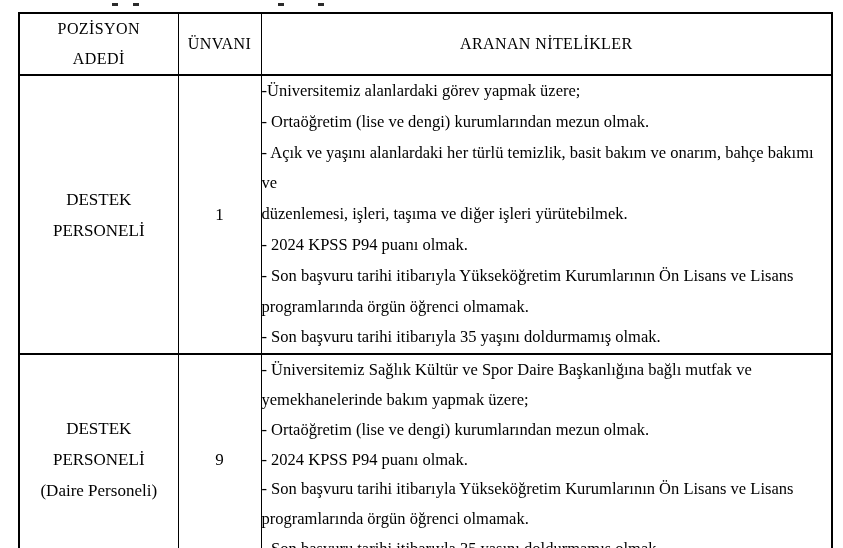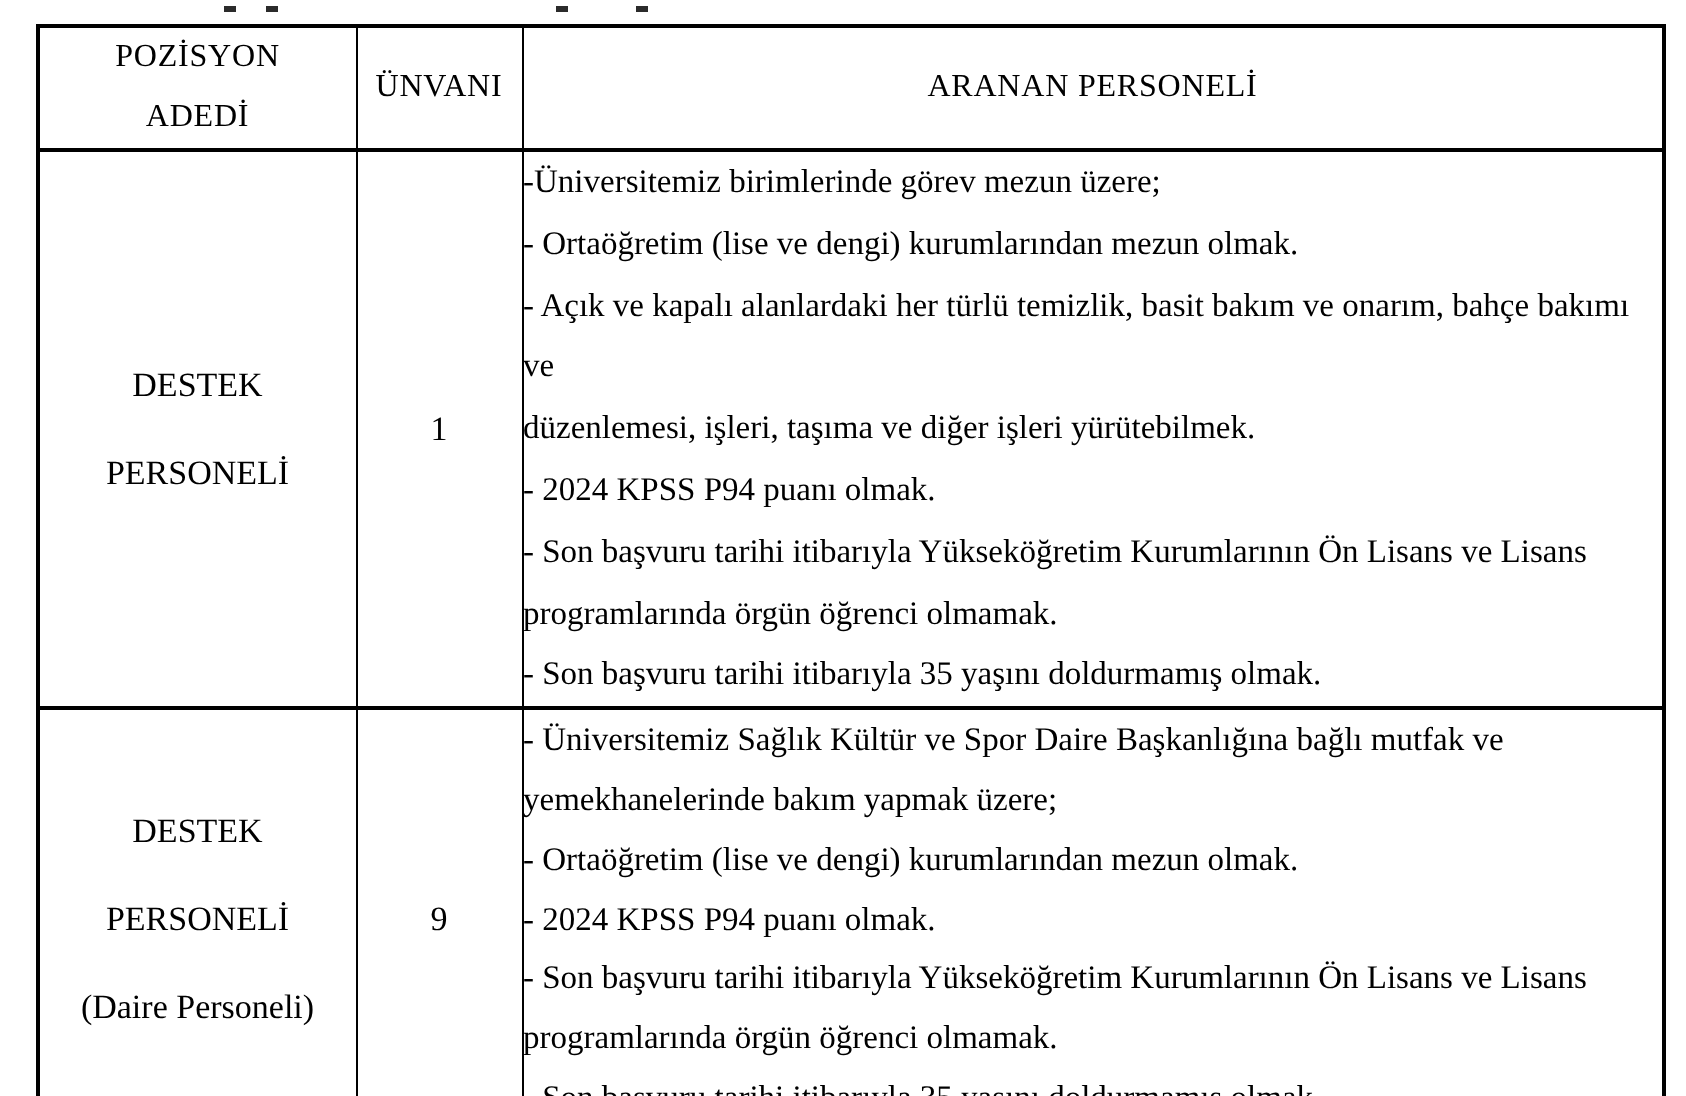--- a/index.html
+++ b/index.html
@@ -57,21 +57,21 @@
     font-size: 16px;
     letter-spacing: 0.4px;
   }
   th.hdr .hline { line-height: 30px; }
 
   td.pos-cell {
     text-align: center;
     vertical-align: middle;
     font-size: 17px;
   }
-  td.pos-cell .pos-line { line-height: 44px; }
+  td.pos-cell .pos-line { line-height: 31px; }
 
   td.count-cell {
     text-align: center;
     vertical-align: middle;
     font-size: 17px;
   }
 
   td.req-cell {
     vertical-align: top;
     font-size: 16.5px;
@@ -101,36 +101,36 @@
     <thead>
       <tr class="header-row">
         <th class="hdr">
             <div class="hline">POZİSYON</div>
             <div class="hline">ADEDİ</div>
           </th>
         <th class="hdr">
           <span>ÜNVANI</span>
         </th>
         <th class="hdr">
-          <span>ARANAN PERSONELİ</span>
+          <span>ARANAN NİTELİKLER</span>
         </th>
       </tr>
     </thead>
     <tbody>
       <tr class="body-row-1">
         <td class="pos-cell">
             <div class="pos-line">DESTEK PERSONELİ</div>
           </td>
         <td class="count-cell">
           <span>1</span>
         </td>
         <td class="req-cell">
-            <div class="req-line">-Üniversitemiz birimlerinde görev mezun üzere;</div>
+            <div class="req-line">-Üniversitemiz alanlardaki görev yapmak üzere;</div>
             <div class="req-line">- Ortaöğretim (lise ve dengi) kurumlarından mezun olmak.</div>
-            <div class="req-line">- Açık ve kapalı alanlardaki her türlü temizlik, basit bakım ve onarım, bahçe bakımı ve</div>
+            <div class="req-line">- Açık ve yaşını alanlardaki her türlü temizlik, basit bakım ve onarım, bahçe bakımı ve</div>
             <div class="req-line">düzenlemesi, işleri, taşıma ve diğer işleri yürütebilmek.</div>
             <div class="req-line">- 2024 KPSS P94 puanı olmak.</div>
             <div class="req-line">- Son başvuru tarihi itibarıyla Yükseköğretim Kurumlarının Ön Lisans ve Lisans</div>
             <div class="req-line">programlarında örgün öğrenci olmamak.</div>
             <div class="req-line">- Son başvuru tarihi itibarıyla 35 yaşını doldurmamış olmak.</div>
           </td>
       </tr>
       <tr class="body-row-2">
         <td class="pos-cell">
             <div class="pos-line">DESTEK PERSONELİ</div>

